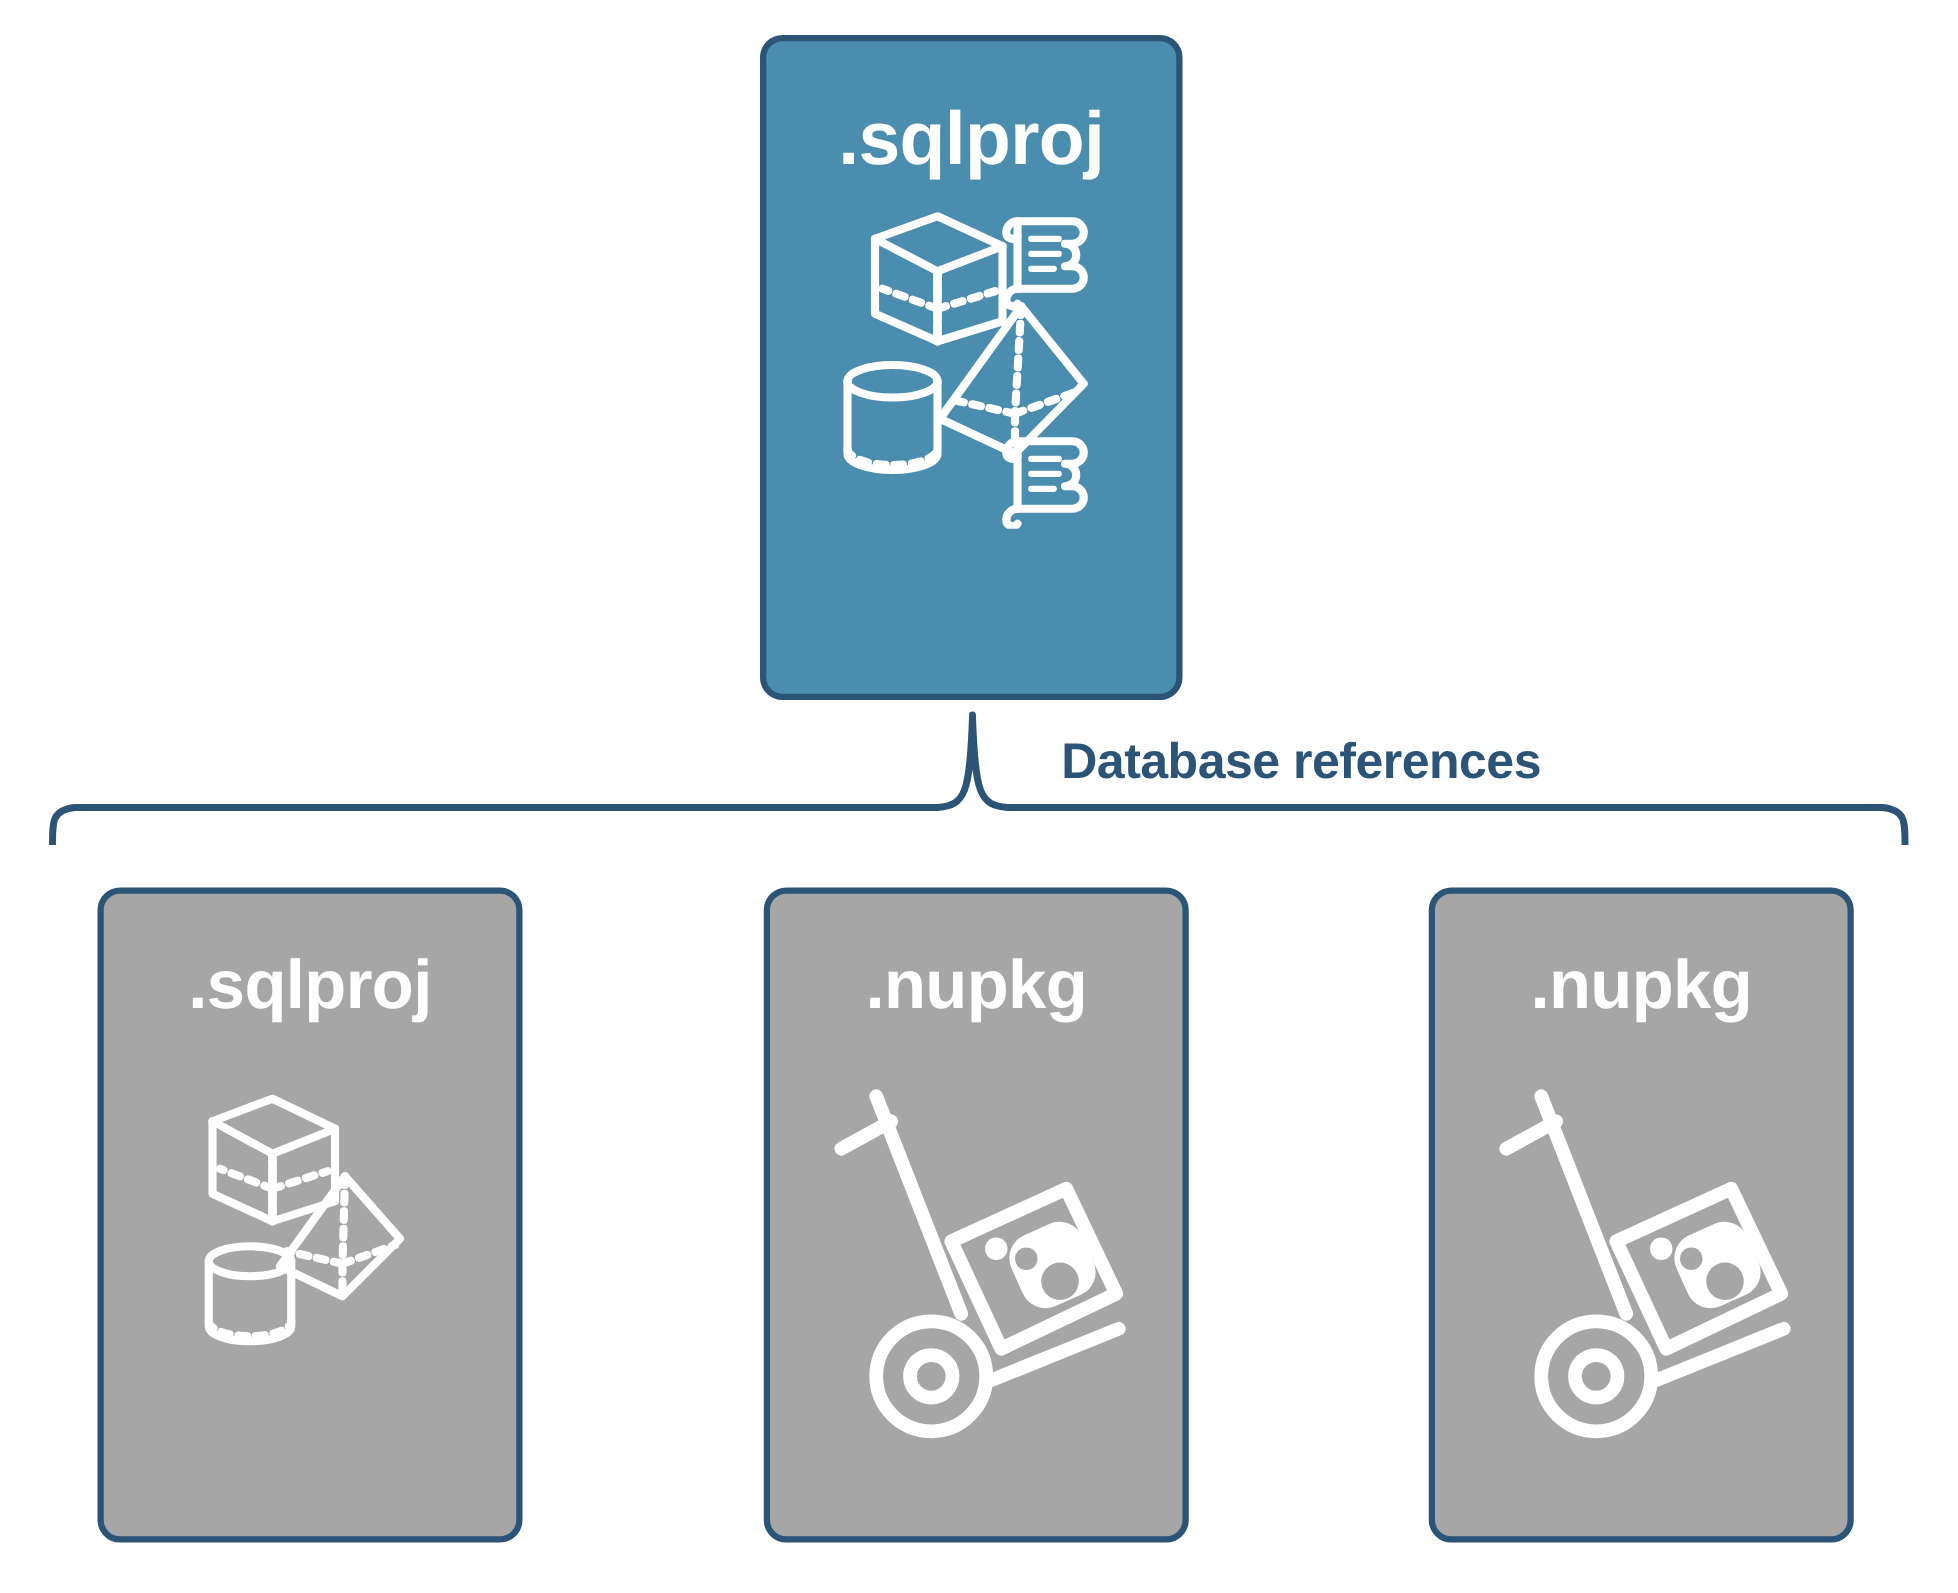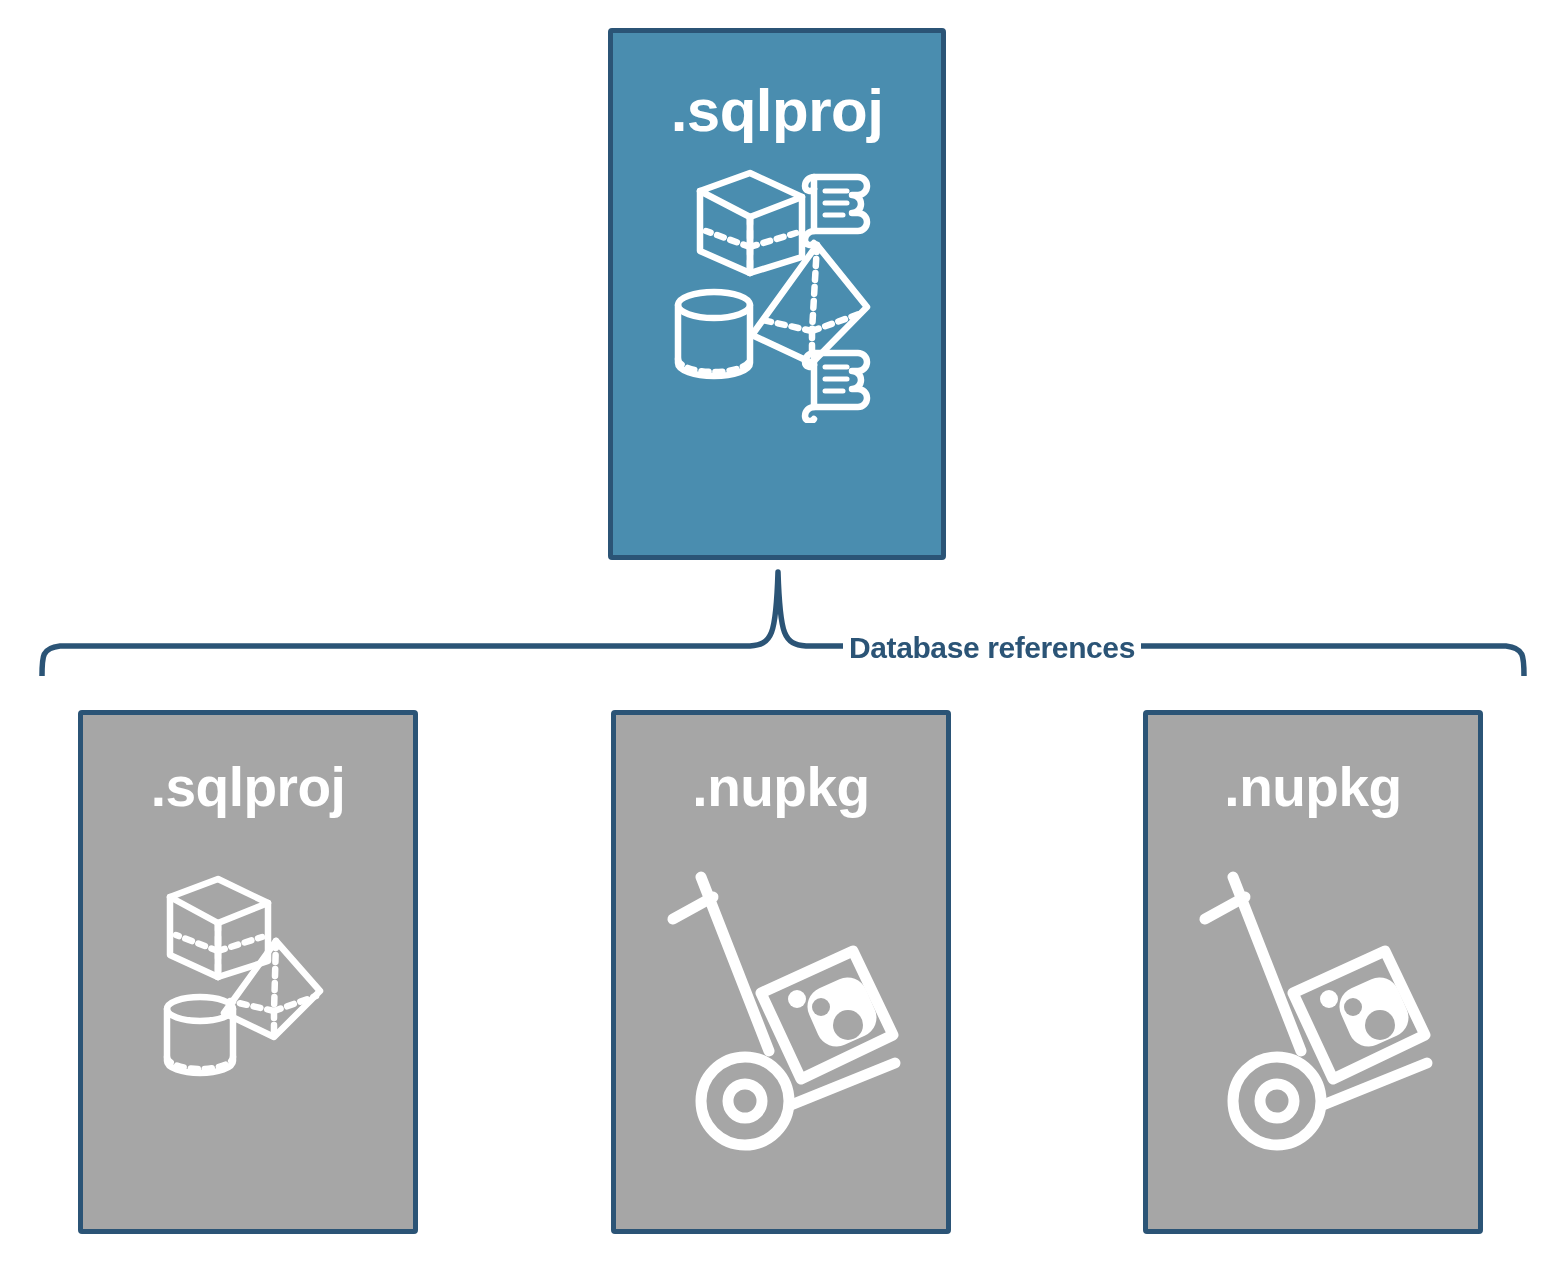--- a/index.html
+++ b/index.html
@@ -16,21 +16,21 @@
     height: 1274px;
     background: #ffffff;
     overflow: hidden;
   }
 
   
   .node {
     position: absolute;
     box-sizing: border-box;
     border: 5px solid #2b5476;
-    border-radius: 4px;
+    border-radius: 18px;
     display: flex;
     flex-direction: column;
     align-items: center;
   }
   .node.blue  { background: #4a8daf; }
   .node.gray  { background: #a6a6a6; }
 
   .node-title {
     color: #ffffff;
     font-weight: bold;
@@ -79,30 +79,29 @@
     width: 1566px;
     height: 120px;
     pointer-events: none;
   }
 
   
   #brace-label {
     position: absolute;
     left: 843px;
     top: 589px;
-    font-size: 30px;
+    font-size: 40px;
     font-weight: bold;
     color: #2b5476;
     letter-spacing: -0.4px;
     white-space: nowrap;
     line-height: 1;
     background: #ffffff;
     padding: 0 6px;
     user-select: none;
-    margin-top: 44px;
   }
 </style>
 </head>
 <body>
 
 <div id="stage">
 
   <div class="node blue" id="node-top">
     <div class="node-title">.sqlproj</div>
 

